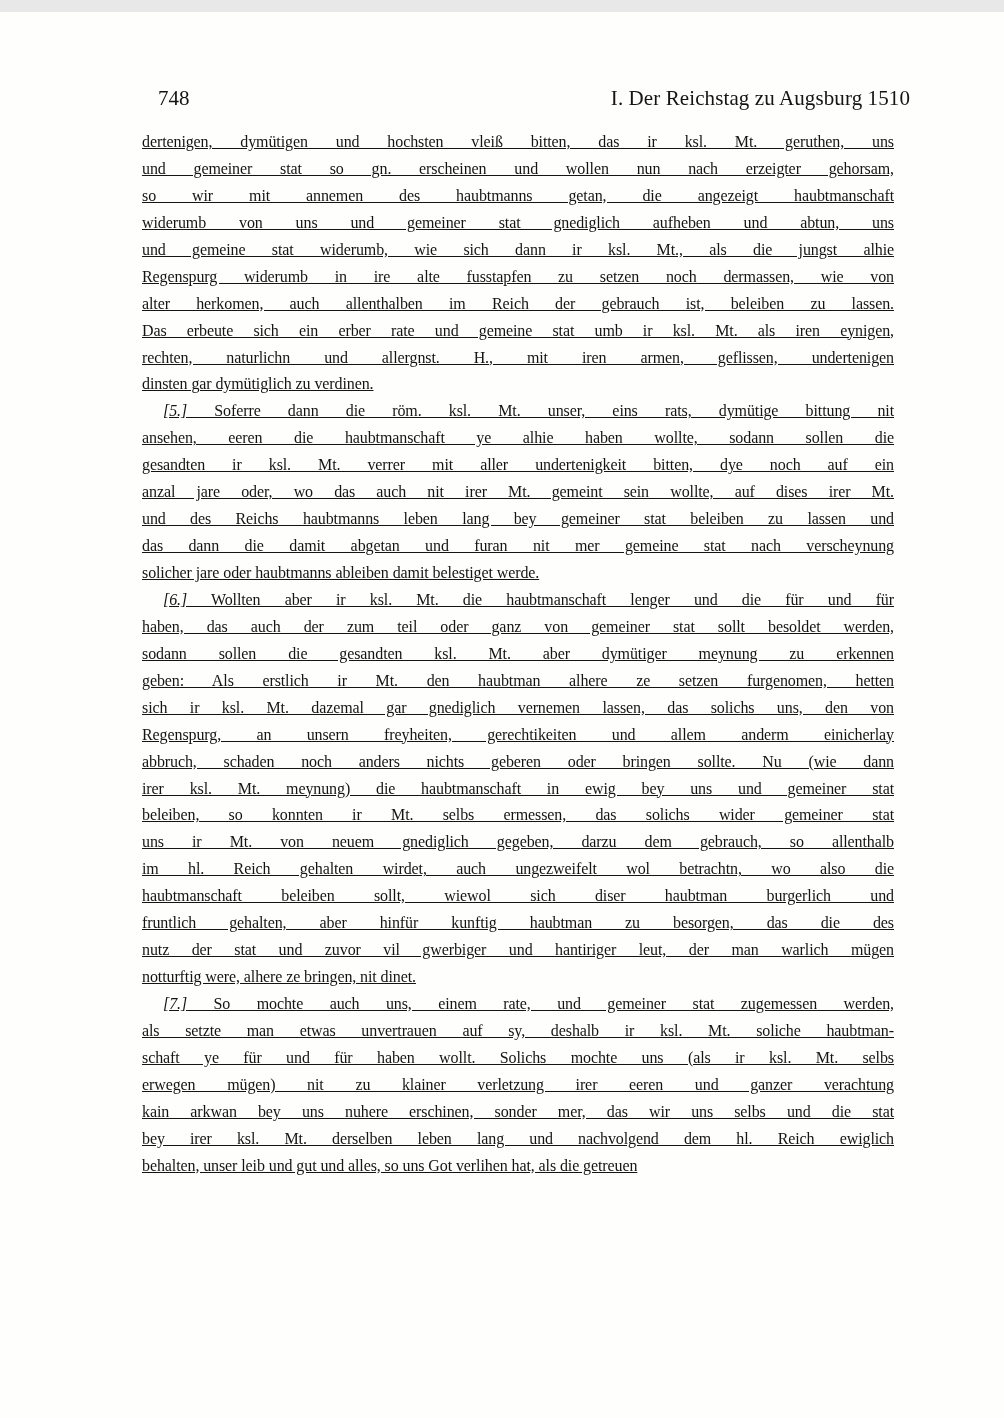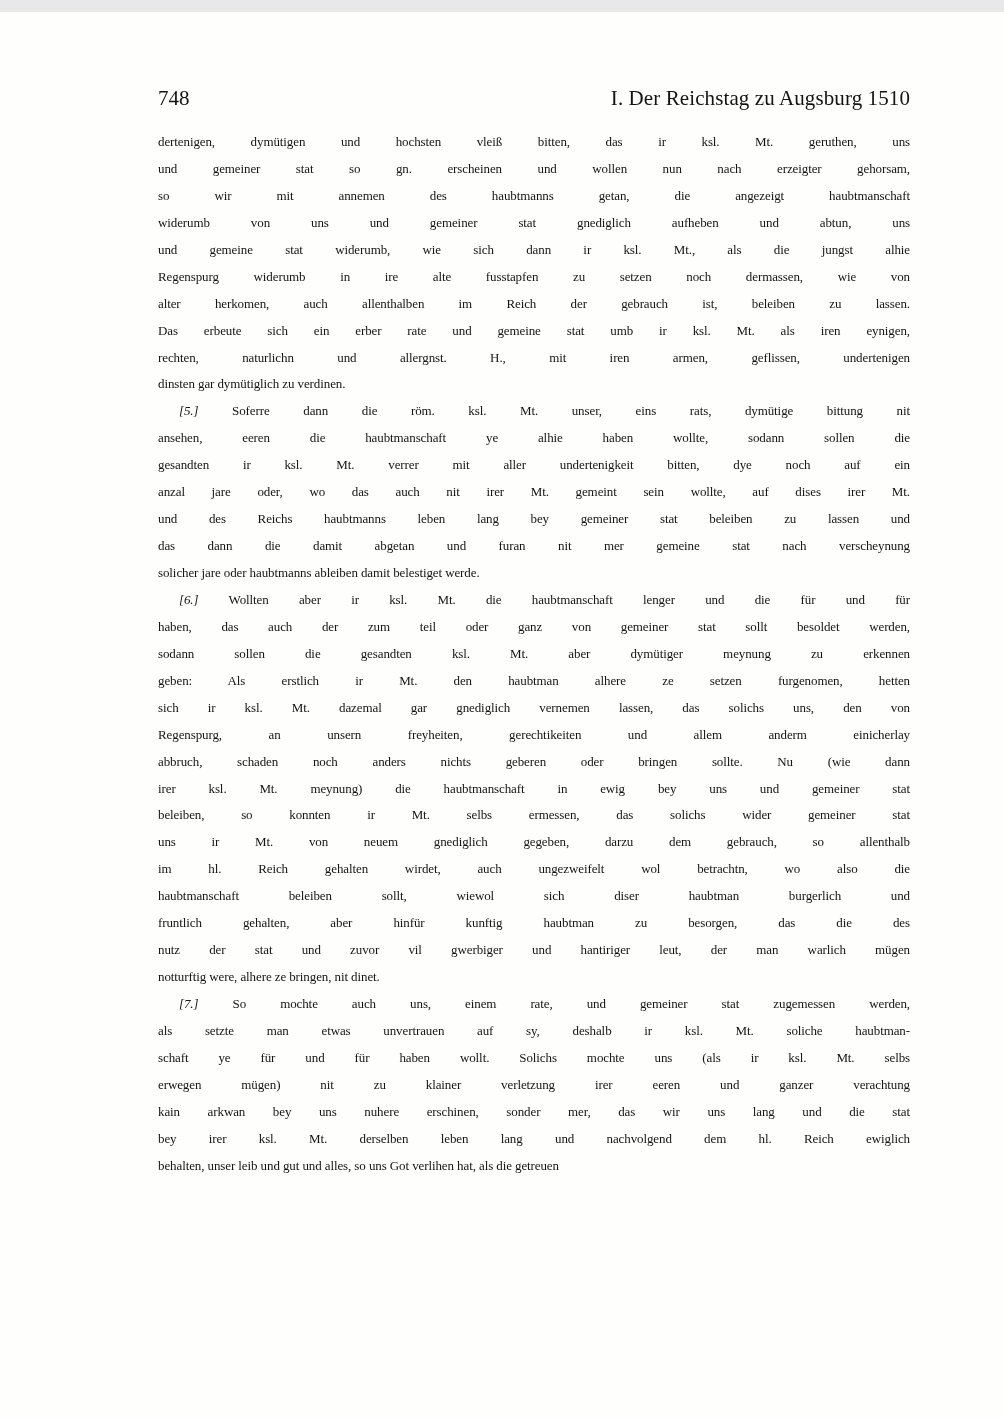--- a/index.html
+++ b/index.html
@@ -30,25 +30,26 @@
     left: 0;
     top: 0;
   }
   .header-title {
     text-align: right;
     letter-spacing: 0.1px;
   }
   .text-block {
     position: absolute;
     top: 117px;
-    left: 158px;
+    left: 142px;
     width: 752px;
-    font-size: 13px;
+    font-size: 16px;
     line-height: 26.93px;
     letter-spacing: -0.1px;
+    text-decoration: underline;
   }
   .para {
     margin: 0;
     padding: 0;
   }
   .line {
     text-align: justify;
     text-align-last: justify;
     white-space: normal;
   }
@@ -107,18 +108,18 @@
         <div class="line">haubtmanschaft beleiben sollt, wiewol sich diser haubtman burgerlich und</div>
         <div class="line">fruntlich gehalten, aber hinfür kunftig haubtman zu besorgen, das die des</div>
         <div class="line">nutz der stat und zuvor vil gwerbiger und hantiriger leut, der man warlich mügen</div>
         <div class="line lastline">notturftig were, alhere ze bringen, nit dinet.</div>
       </div>
       <div class="para indent">
         <div class="line firstline"><em>[7.]</em> So mochte auch uns, einem rate, und gemeiner stat zugemessen werden,</div>
         <div class="line">als setzte man etwas unvertrauen auf sy, deshalb ir ksl. Mt. soliche haubtman-</div>
         <div class="line">schaft ye für und für haben wollt. Solichs mochte uns (als ir ksl. Mt. selbs</div>
         <div class="line">erwegen mügen) nit zu klainer verletzung irer eeren und ganzer verachtung</div>
-        <div class="line">kain arkwan bey uns nuhere erschinen, sonder mer, das wir uns lang und die stat</div>
+        <div class="line">kain arkwan bey uns nuhere erschinen, sonder mer, das wir uns selbs und die stat</div>
         <div class="line">bey irer ksl. Mt. derselben leben lang und nachvolgend dem hl. Reich ewiglich</div>
         <div class="line lastline">behalten, unser leib und gut und alles, so uns Got verlihen hat, als die getreuen</div>
       </div>
     </div>
 </div>
 
 </body></html>

